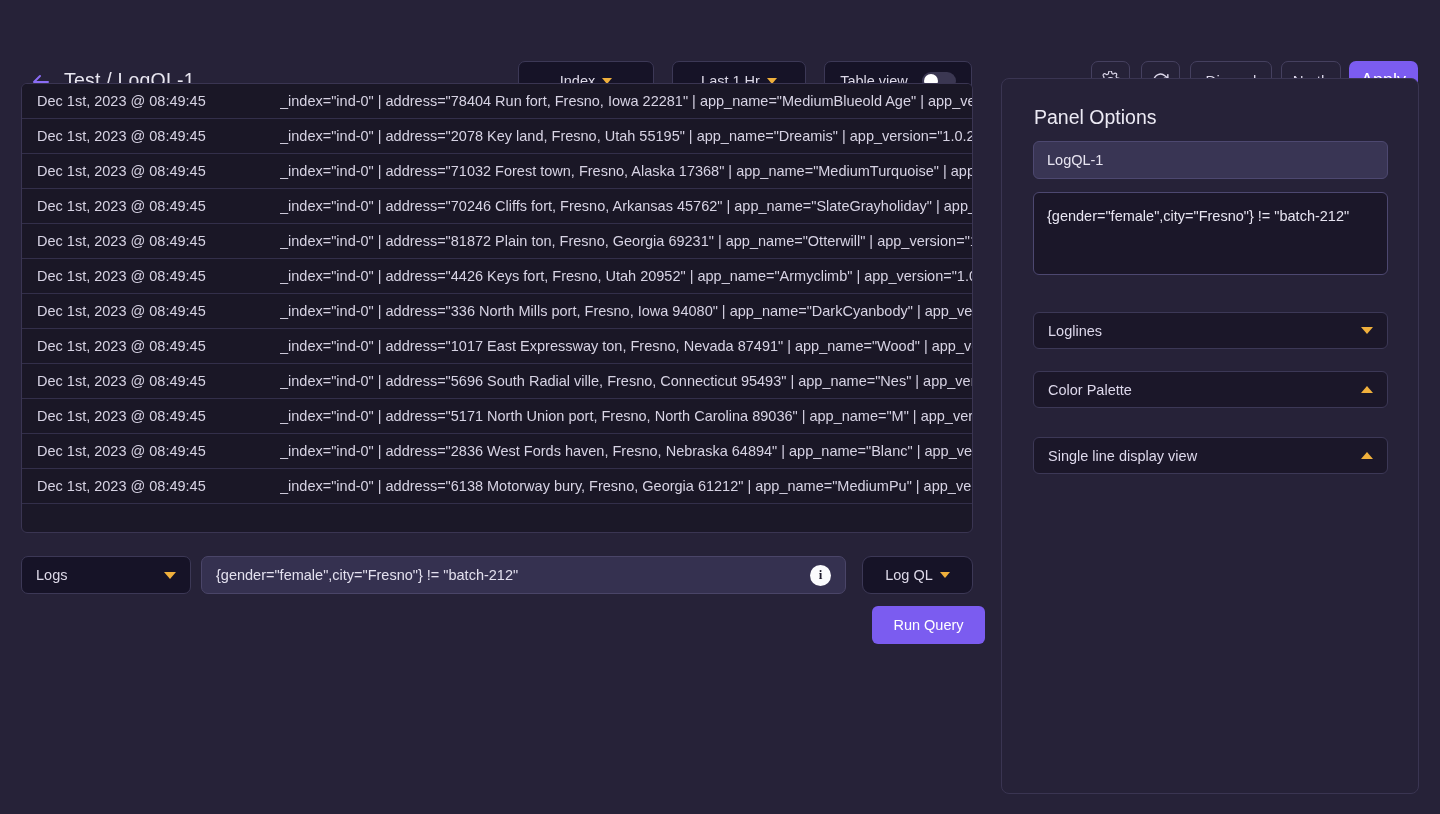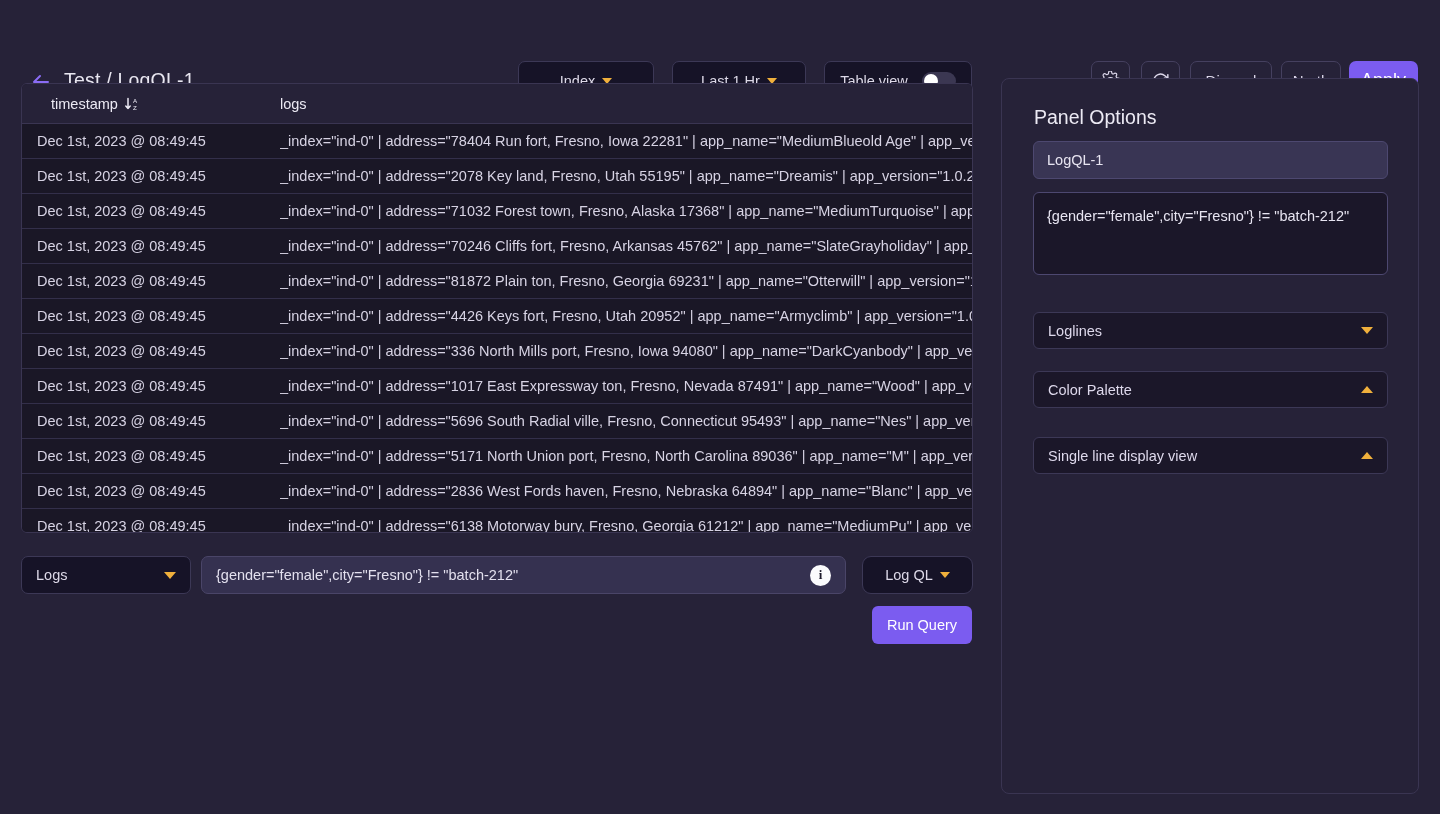--- a/index.html
+++ b/index.html
@@ -138,21 +138,21 @@
     display: flex; align-items: center; justify-content: center;
     font-family: "Liberation Serif", serif; flex: none; cursor: pointer;
   }
   .pill-logql {
     position: absolute; left: 862px; top: 556px; width: 111px; height: 38px;
     background: #161327; border: 1px solid #3c3856; border-radius: 9px;
     display: flex; align-items: center; justify-content: center; gap: 7px;
     color: #ddd9e8; font-size: 14.5px; cursor: pointer; user-select: none;
   }
   .btn-run {
-    position: absolute; left: 872px; top: 606px; width: 100px; height: 38px;
+    position: absolute; left: 872px; top: 606px; width: 113px; height: 38px;
     background: #7b5cf0; border-radius: 6px;
     display: flex; align-items: center; justify-content: center;
     color: #ffffff; font-size: 14.5px; cursor: pointer; user-select: none;
   }
 
   
   .panel {
     position: absolute; left: 1001px; top: 78px; width: 418px; height: 716px;
     background: #262238; border: 1px solid #3a3552; border-radius: 8px;
   }
@@ -230,33 +230,20 @@
         <path d="M8 15.5H3.8v4.2" stroke="#ded9ec" stroke-width="1.7" stroke-linecap="round" stroke-linejoin="round"></path>
       </svg>
     </div>
 
     <div class="txtbtn" id="btn-discard">Discard</div>
     <div class="txtbtn" id="btn-save">North</div>
     <div id="btn-apply">Apply</div>
   </div>
 
   <div class="table-wrap">
-    <div class="thead">
-      <div class="th th-ts">
-        <span>timestamp</span>
-        <span class="sort-icon">
-          <svg width="16" height="16" viewBox="0 0 16 16" fill="none">
-            <path d="M4 2.5v10M4 12.5l-2.2-2.4M4 12.5l2.2-2.4" stroke="#eceaf4" stroke-width="1.5" stroke-linecap="round" stroke-linejoin="round"></path>
-            <text x="9" y="7" font-size="6.2" fill="#eceaf4" font-family="Liberation Sans, sans-serif">A</text>
-            <text x="9" y="14" font-size="6.2" fill="#eceaf4" font-family="Liberation Sans, sans-serif">Z</text>
-          </svg>
-        </span>
-      </div>
-      <div class="th th-logs">logs</div>
-    </div>
     <div id="table-body">
         <div class="trow">
           <div class="cell-ts">Dec 1st, 2023 @ 08:49:45</div>
           <div class="cell-log">_index="ind-0" | address="78404 Run fort, Fresno, Iowa 22281" | app_name="MediumBlueold Age" | app_version="1.0.2"</div>
         </div>
         <div class="trow">
           <div class="cell-ts">Dec 1st, 2023 @ 08:49:45</div>
           <div class="cell-log">_index="ind-0" | address="2078 Key land, Fresno, Utah 55195" | app_name="Dreamis" | app_version="1.0.2"</div>
         </div>
         <div class="trow">

